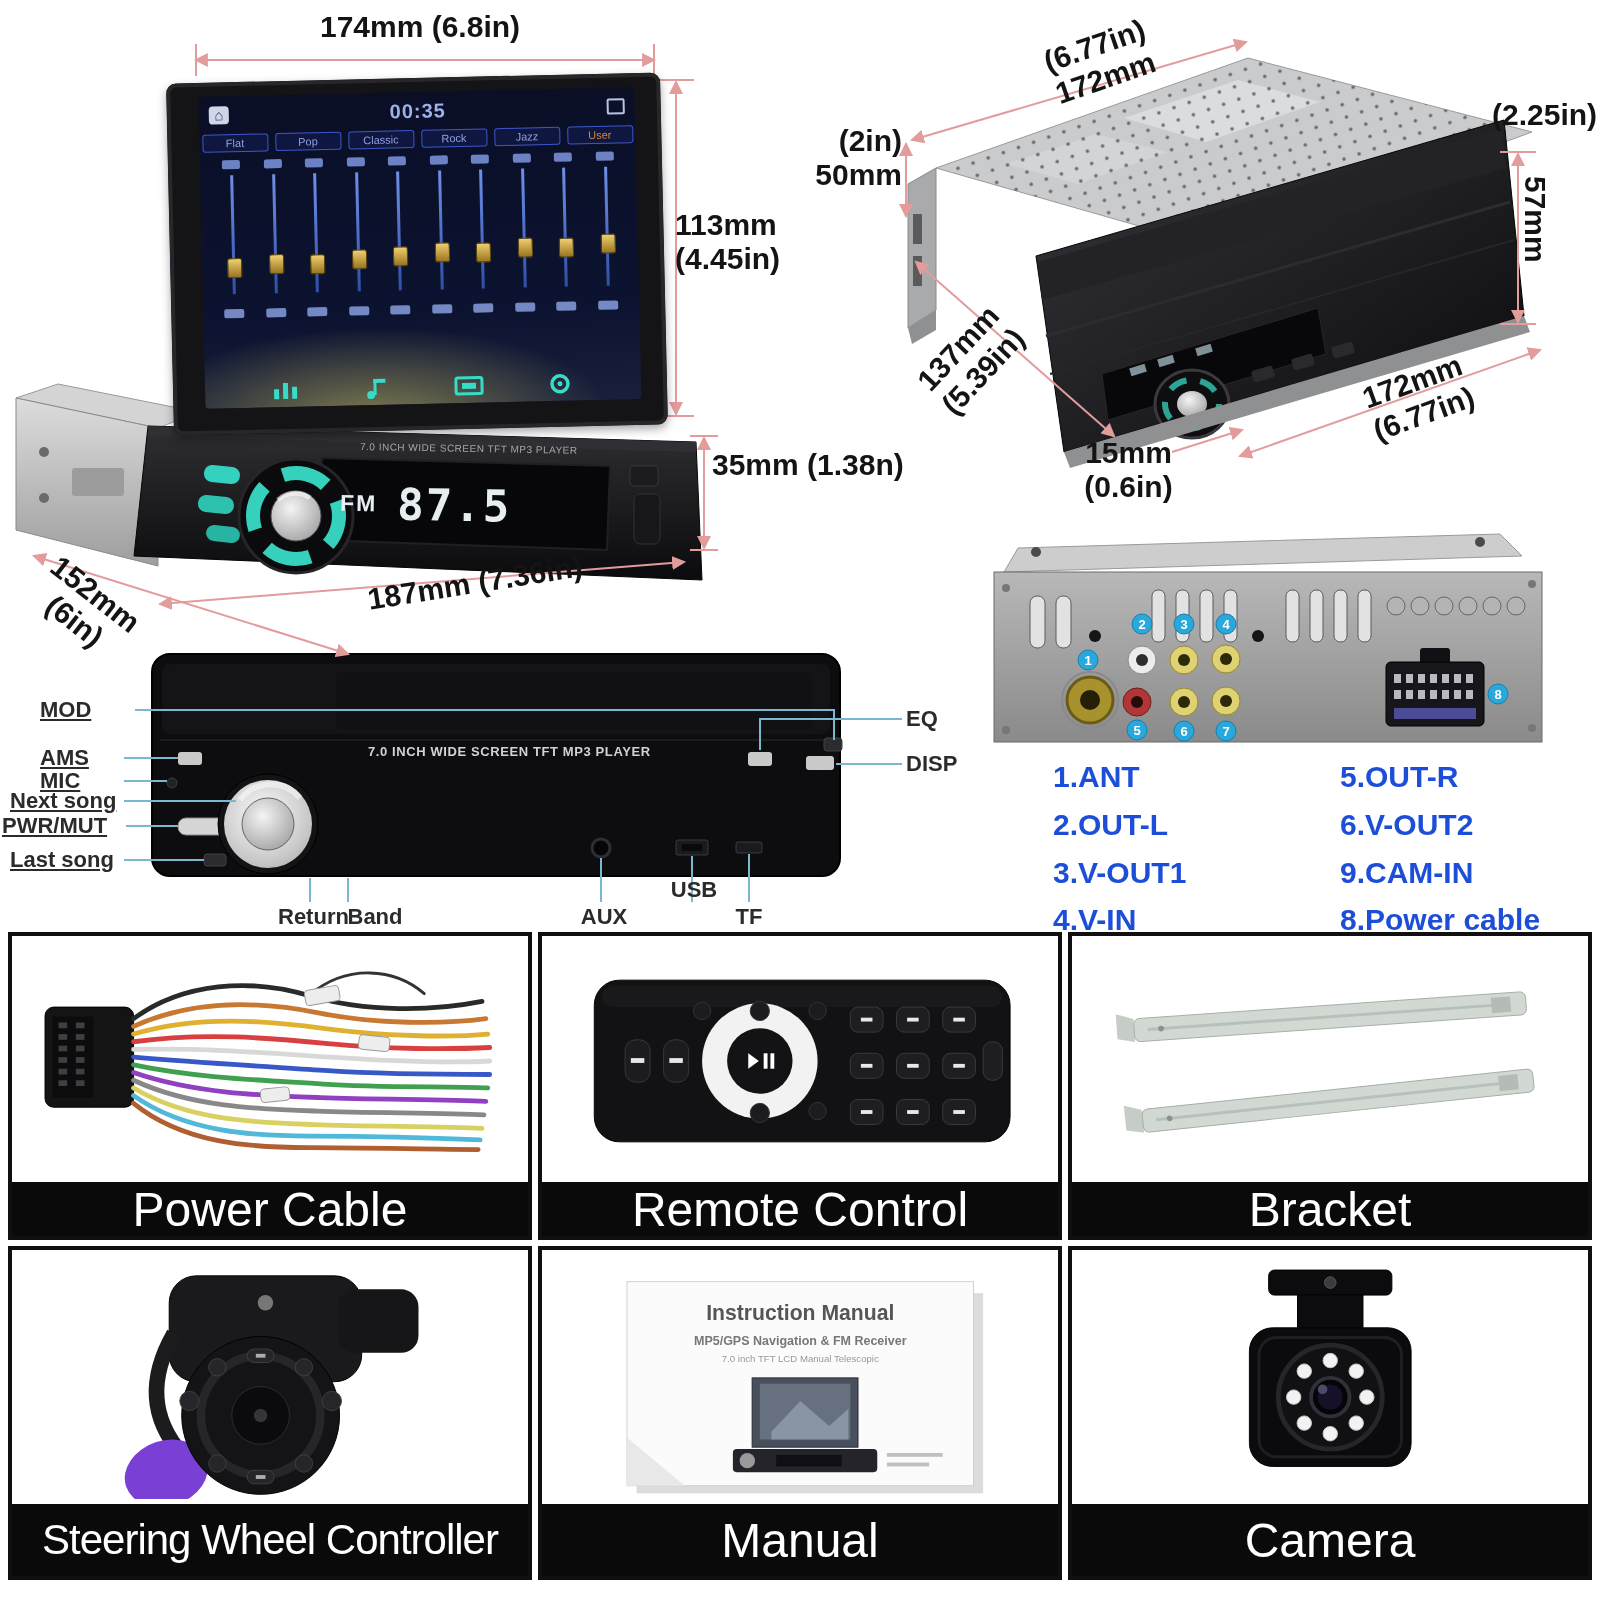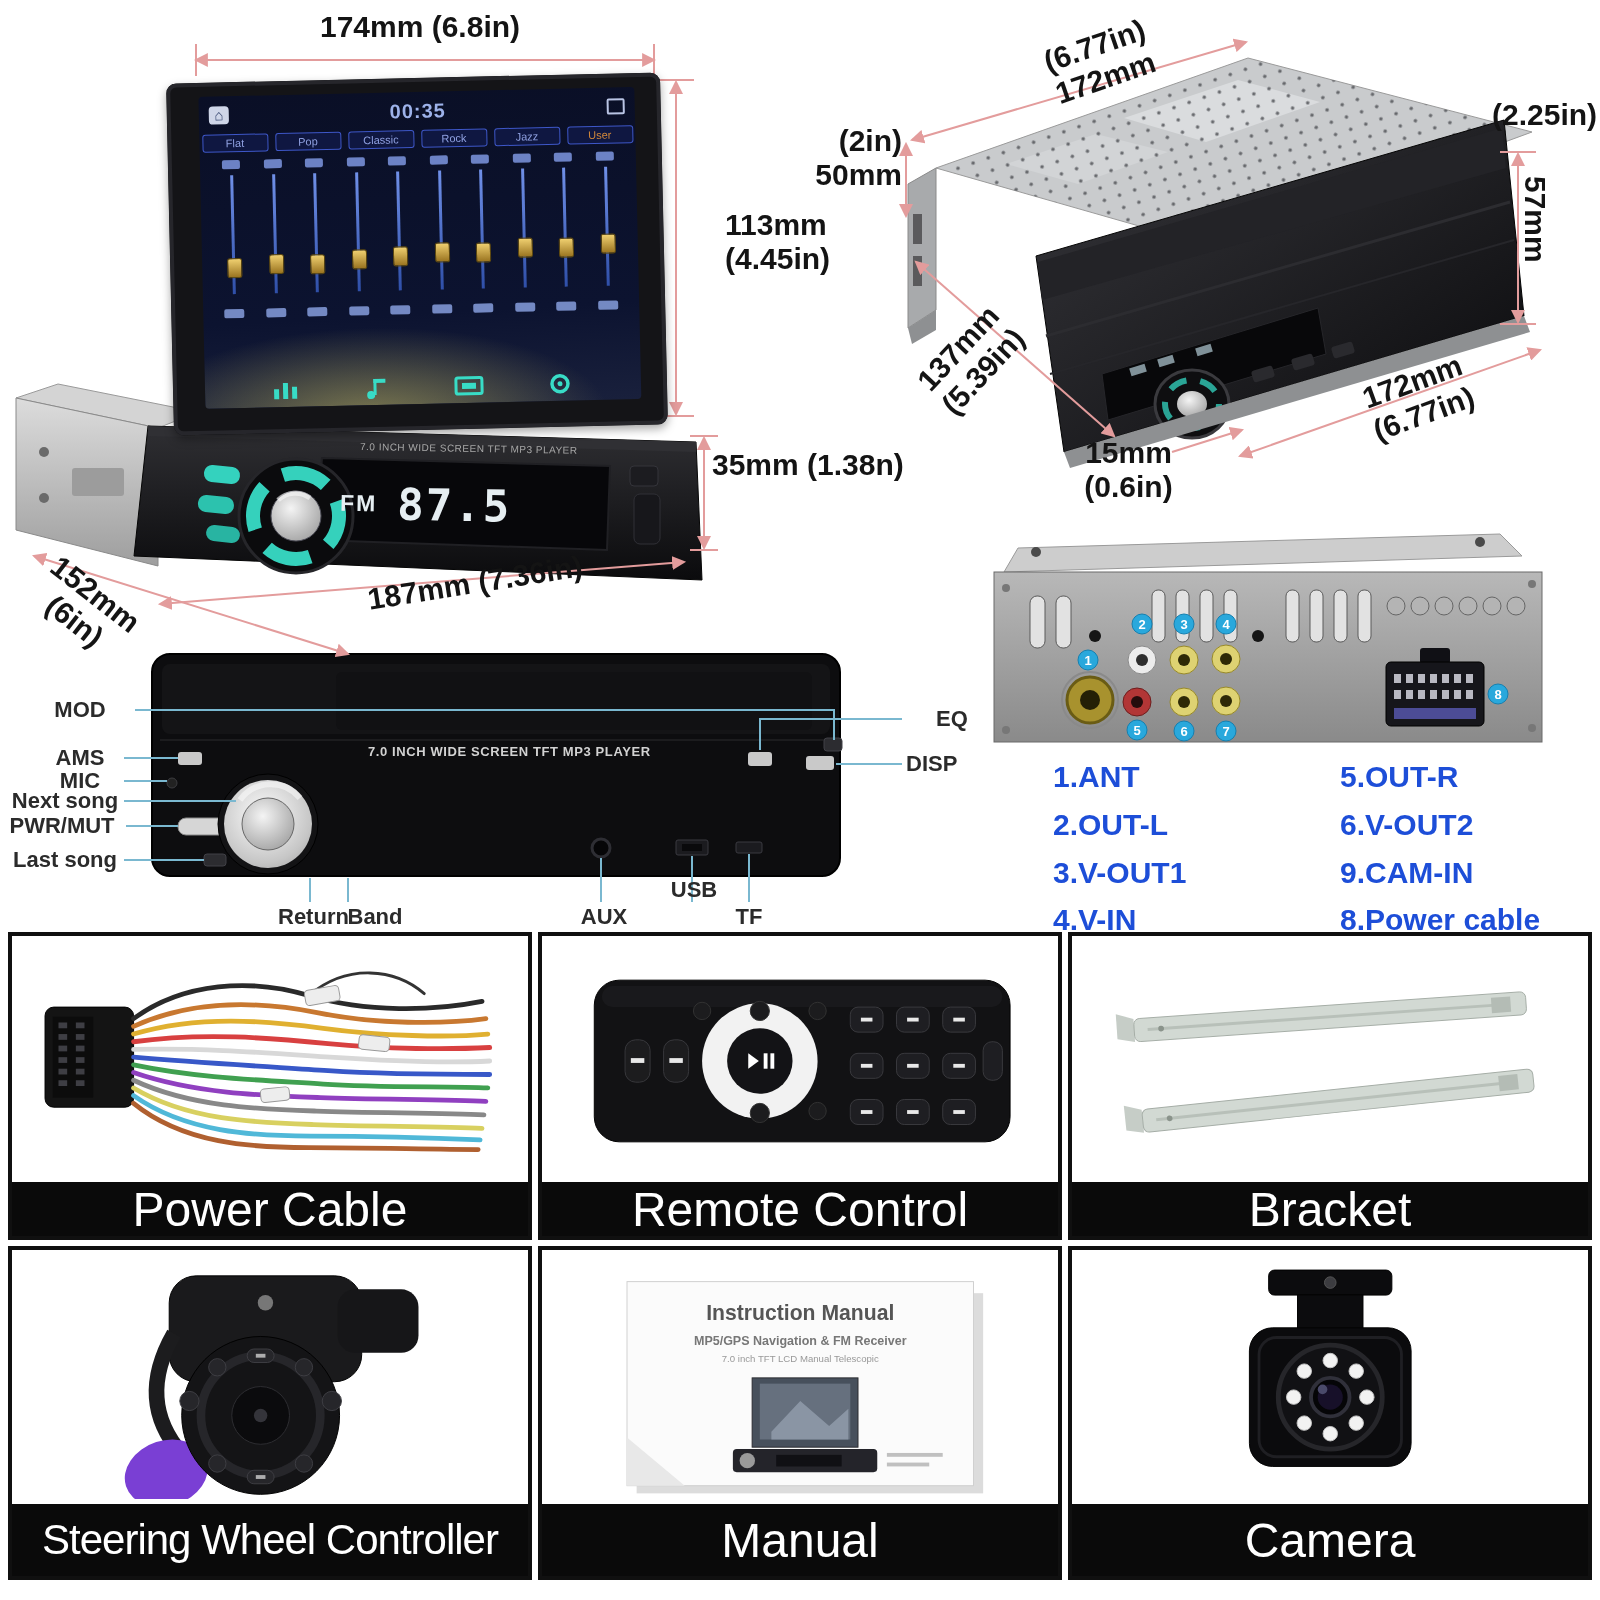--- a/index.html
+++ b/index.html
@@ -6,21 +6,21 @@
   .canvas{position:relative;width:1600px;height:1600px;background:#ffffff;overflow:hidden;
           font-family:"Liberation Sans",sans-serif;color:#111;}
   svg text{font-family:"Liberation Sans",sans-serif;}
   .art{position:absolute;left:0;top:0;}
   
   .dim{position:absolute;font-weight:700;font-size:30px;color:#141414;white-space:pre-line;line-height:1.12;}
   .dim.c{text-align:center;}
   .dim.r{text-align:right;}
   
   .plabel{position:absolute;font-size:22px;font-weight:600;color:#2b2b2b;line-height:1.0;}
-  .plabel.r{text-align:center;}
+  .plabel.r{text-align:left;text-decoration:underline;}
   .plabel.c{text-align:center;}
   
   .legend{position:absolute;font-size:30px;font-weight:700;color:#1d4ed8;}
   
   .flip-screen{position:absolute;left:170px;top:78px;width:494px;height:352px;background:#141417;
                border-radius:10px;transform:rotate(-1.3deg);box-shadow:inset 0 0 0 4px #26262b, 0 4px 10px rgba(0,0,0,.35);}
   .screen{position:absolute;left:32px;right:26px;top:14px;bottom:26px;background:linear-gradient(178deg,#0a0f26 0%,#0c1330 70%,#19203c 100%);
           border-radius:4px;overflow:hidden;display:flex;flex-direction:column;}
   .screen::after{content:"";position:absolute;left:0;right:0;bottom:0;height:90px;
           background:radial-gradient(ellipse at 38% 115%, rgba(208,196,96,.55), rgba(208,196,96,0) 62%);pointer-events:none;}
@@ -392,21 +392,21 @@
     </div>
   </div>
 
   <div class="unit-print">7.0 INCH WIDE SCREEN TFT MP3 PLAYER</div>
   <div class="radio-display">
     <span class="radio-band">FM</span>
     <span class="radio-freq">87.5</span>
   </div>
 
   <div class="dim c" style="left:180px;top:10px;width:480px;">174mm (6.8in)</div>
-  <div class="dim" style="left:725px;top:208px;width:150px;">113mm
+  <div class="dim" style="left:675px;top:208px;width:150px;">113mm
 (4.45in)</div>
   <div class="dim" style="left:712px;top:448px;width:240px;">35mm (1.38n)</div>
   <div class="dim c" style="left:350px;top:566px;width:250px;transform:rotate(-9deg);">187mm (7.36in)</div>
   <div class="dim c" style="left:20px;top:574px;width:130px;transform:rotate(38deg);">152mm
 (6in)</div>
 
   <div class="dim c" style="left:975px;top:28px;width:250px;transform:rotate(-19deg);">(6.77in)
 172mm</div>
   <div class="dim r" style="left:796px;top:124px;width:106px;">(2in)
 50mm</div>
@@ -418,21 +418,21 @@
 (0.6in)</div>
   <div class="dim c" style="left:1298px;top:364px;width:240px;transform:rotate(-20deg);">172mm
 (6.77in)</div>
 
   <div class="plabel r" style="left:40px;top:699px;width:80px;">MOD</div>
   <div class="plabel r" style="left:40px;top:747px;width:80px;">AMS</div>
   <div class="plabel r" style="left:40px;top:770px;width:80px;">MIC</div>
   <div class="plabel r" style="left:10px;top:790px;width:110px;">Next song</div>
   <div class="plabel r" style="left:2px;top:815px;width:120px;">PWR/MUT</div>
   <div class="plabel r" style="left:10px;top:849px;width:110px;">Last song</div>
-  <div class="plabel" style="left:906px;top:708px;width:70px;margin-left:30px;">EQ</div>
+  <div class="plabel" style="left:906px;top:708px;width:70px;">EQ</div>
   <div class="plabel" style="left:906px;top:753px;width:90px;">DISP</div>
   <div class="plabel c" style="left:278px;top:906px;width:70px;">Return</div>
   <div class="plabel c" style="left:345px;top:906px;width:60px;">Band</div>
   <div class="plabel c" style="left:576px;top:906px;width:56px;">AUX</div>
   <div class="plabel c" style="left:666px;top:879px;width:56px;">USB</div>
   <div class="plabel c" style="left:726px;top:906px;width:46px;">TF</div>
   <div class="panel-print">7.0 INCH WIDE SCREEN TFT MP3 PLAYER</div>
 
   <div class="legend" style="left:1053px;top:760px;">1.ANT</div>
   <div class="legend" style="left:1053px;top:808px;">2.OUT-L</div>

